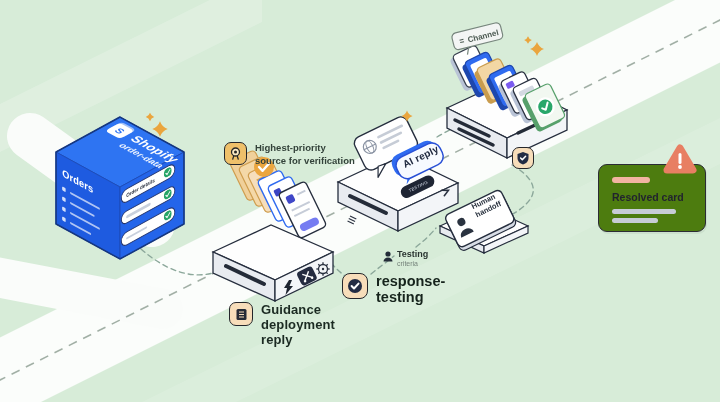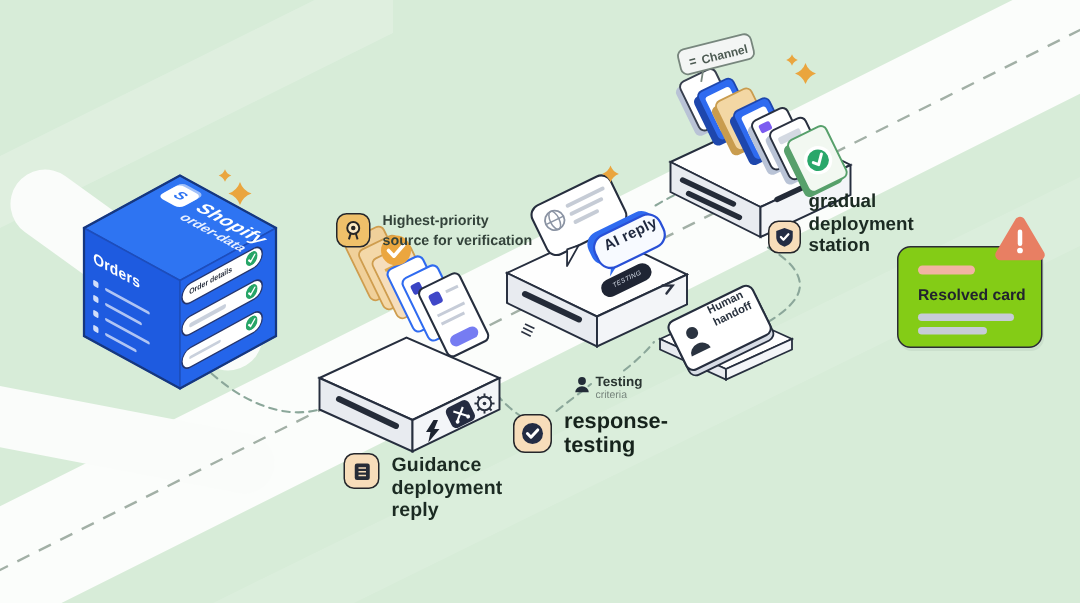--- a/index.html
+++ b/index.html
@@ -79,22 +79,22 @@
     width:62px;height:13.5px;background:#ffffff;border:1px solid #24356e;border-radius:7px;
     display:flex;align-items:center;gap:3px;padding:0 3px 0 5px;box-sizing:border-box;
     margin:0 0 8px 1px;
   }
   .pill-label{font-size:6px;font-weight:800;color:#2b3240;transform:scale(.88);transform-origin:0 50%;white-space:nowrap;flex:1;}
   .pill-line{height:2.5px;background:#c9d0dc;border-radius:2px;flex:0 0 auto;}
   .sp{flex:1;}
 
   
   .resolved-card{
-    left:598px;top:164px;width:97px;height:68px;z-index:4;position:absolute;
-    background:#84cc16;border:1.6px solid #2b2b35;border-radius:9px;box-sizing:border-box;
+    left:598px;top:164px;width:108px;height:68px;z-index:4;position:absolute;
+    background:#4d7c0f;border:1.6px solid #2b2b35;border-radius:9px;box-sizing:border-box;
     box-shadow:1px 2px 0 rgba(70,90,75,.08);
   }
   .rc-bar{position:absolute;left:13px;top:12px;width:38px;height:6px;border-radius:3px;background:#f2b4a2;}
   .rc-title{position:absolute;left:13px;top:26px;font-size:10.5px;font-weight:800;color:#22242e;white-space:nowrap;}
   .rc-line1{position:absolute;left:13px;top:44px;width:64px;height:5px;border-radius:2.5px;background:#c7ccd6;}
   .rc-line2{position:absolute;left:13px;top:53px;width:46px;height:5px;border-radius:2.5px;background:#c7ccd6;}
   .warn-svg{position:absolute;left:660px;top:142px;z-index:6;}
 </style>
 </head>
 <body>
@@ -405,38 +405,33 @@
     <svg width="10" height="11" style="margin-top:1px">
         <circle cx="5" cy="3" r="2.6" fill="#232c38"></circle>
         <path d="M0.5,10.5 a4.5,4 0 0 1 9,0 z" fill="#232c38"></path>
       </svg>
     <div>
       <span class="lbl-line criteria-title">Testing</span>
       <span class="lbl-line criteria-sub">criteria</span>
     </div>
   </div>
 
-  <div class="ov lbl-row" style="left:342px;top:273px;align-items:center;">
+  <div class="ov lbl-row" style="left:342px;top:273px;">
     <div class="icon-sq" style="width:26px;height:26px;border-radius:8px;">
       <svg width="16" height="16">
           <circle cx="8" cy="8" r="7" fill="#232c44"></circle>
           <path d="M4.6,8 l2.4,2.5 L11.5,5.6" stroke="#fff" stroke-width="2" fill="none" stroke-linecap="round" stroke-linejoin="round"></path>
         </svg>
     </div>
     <div class="response-text">
       <span class="lbl-line">response-</span>
       <span class="lbl-line">testing</span>
     </div>
   </div>
 
-  <div class="ov deploy-text" style="left:539px;top:127px;">
-    <span class="lbl-line">gradual</span>
-    <span class="lbl-line">deployment</span>
-    <span class="lbl-line">station</span>
-  </div>
   <div class="ov icon-sq" style="left:512px;top:147px;width:22px;height:22px;">
     <svg width="14" height="14">
         <path d="M7,1 L12.5,3 V7 C12.5,10.5 10,12.5 7,13.5 C4,12.5 1.5,10.5 1.5,7 V3 Z" fill="#232c44"></path>
         <path d="M4.6,7 l1.7,1.8 L9.6,5.2" stroke="#fff" stroke-width="1.5" fill="none" stroke-linecap="round" stroke-linejoin="round"></path>
       </svg>
   </div>
 
   <div class="ov channel-text" style="left:458px;top:38px;">
     <svg width="6" height="7">
         <line x1="1" y1="1.5" x2="5" y2="1.5" stroke="#4c5a52" stroke-width="1"></line>

